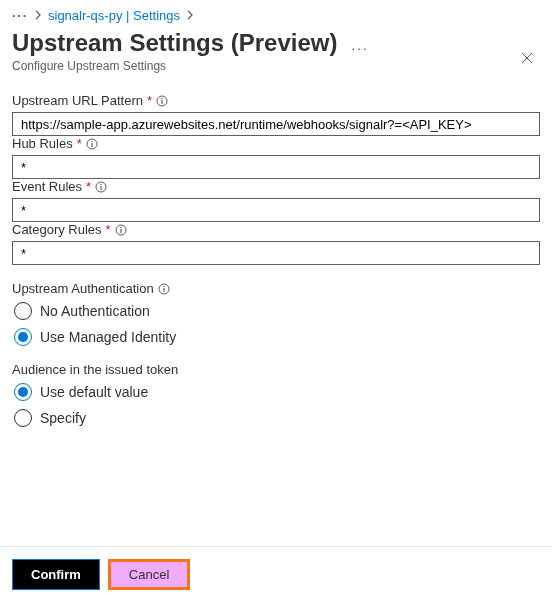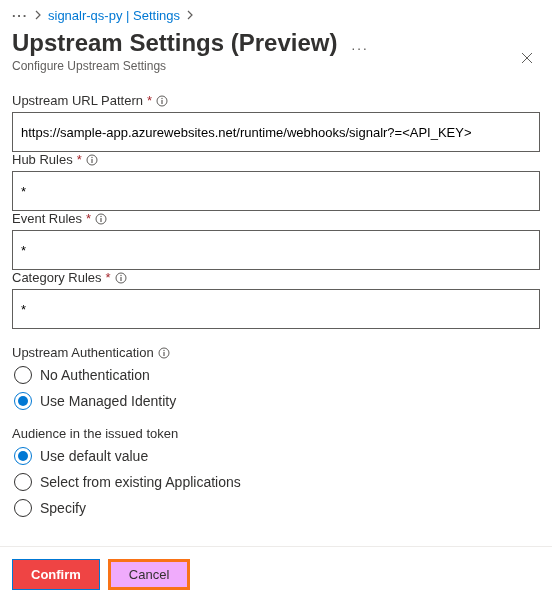--- a/index.html
+++ b/index.html
@@ -53,21 +53,21 @@
       display: inline-flex; align-items: center; justify-content: center;
       width: 12px; height: 12px;
     }
     .info-icon svg { width: 12px; height: 12px; }
     .text-input {
       width: 100%;
       border: 1px solid #605e5c;
       padding: 4px 8px;
       font-size: 13px;
       font-family: inherit;
-      height: 40px;
+      height: 24px;
       outline: none;
     }
     .section-label {
       font-size: 13px; color: #323130; display: flex; align-items: center; gap: 4px;
       margin-top: 16px; margin-bottom: 6px;
     }
     .radio-group { padding-left: 2px; }
     .radio-row {
       display: flex; align-items: center; gap: 8px;
       margin-bottom: 8px; cursor: pointer;
@@ -93,21 +93,21 @@
       gap: 8px;
       background: #fff;
     }
     .btn {
       padding: 5px 18px;
       font-size: 13px;
       font-family: inherit;
       cursor: pointer;
       border: 1px solid transparent;
     }
-    .btn-primary { background: #ef4444; color: #fff; border-color: #0078d4; font-weight:600;}
+    .btn-primary { background: #000000; color: #fff; border-color: #0078d4; font-weight:600;}
     .btn-secondary { background: #f0abfc; color: #323130; border: 3px solid #f97316; }
   </style>
 </head>
 <body>
 
 <div class="breadcrumb">
   <span class="dots">···</span>
   <span class="chev">
     <svg width="8" height="10" viewBox="0 0 8 10">
         <path d="M2 1 L6 5 L2 9" stroke="#605e5c" stroke-width="1.2" fill="none"></path>
@@ -228,24 +228,20 @@
   </div>
   <div class="radio-group">
     <div class="radio-row">
       <span class="radio-outer selected">
           <span class="radio-inner"></span>
         </span>
       <span>Use default value</span>
     </div>
     <div class="radio-row">
       <span class="radio-outer"></span>
-      <span>Select from existing Applications</span>
-    </div>
-    <div class="radio-row">
-      <span class="radio-outer"></span>
       <span>Specify</span>
     </div>
   </div>
 
 </div>
 
 <div class="footer">
   <button class="btn btn-primary">Confirm</button>
   <button class="btn btn-secondary">Cancel</button>
 </div>

